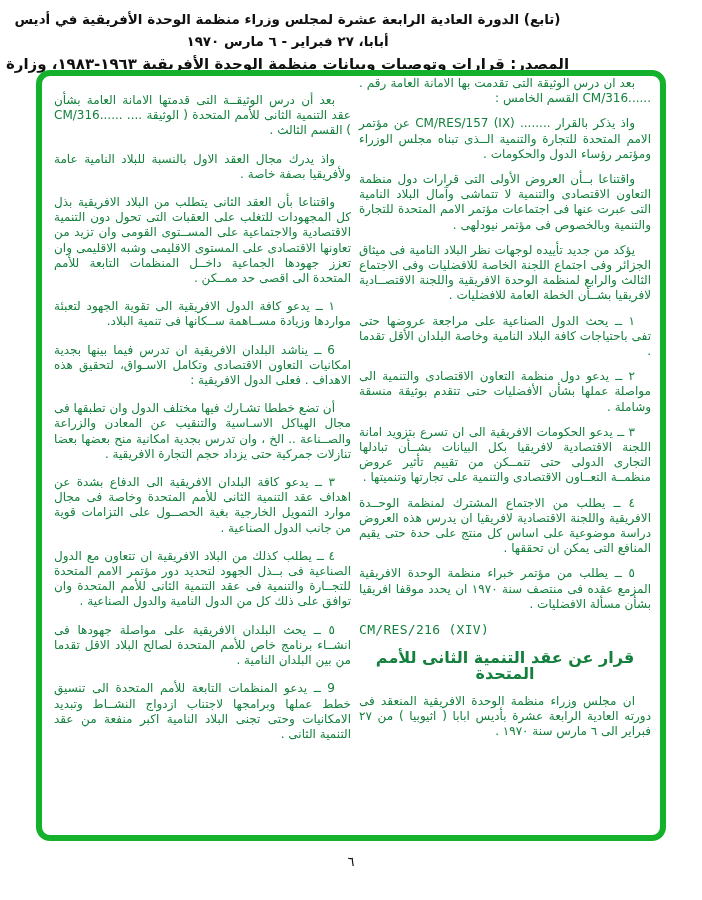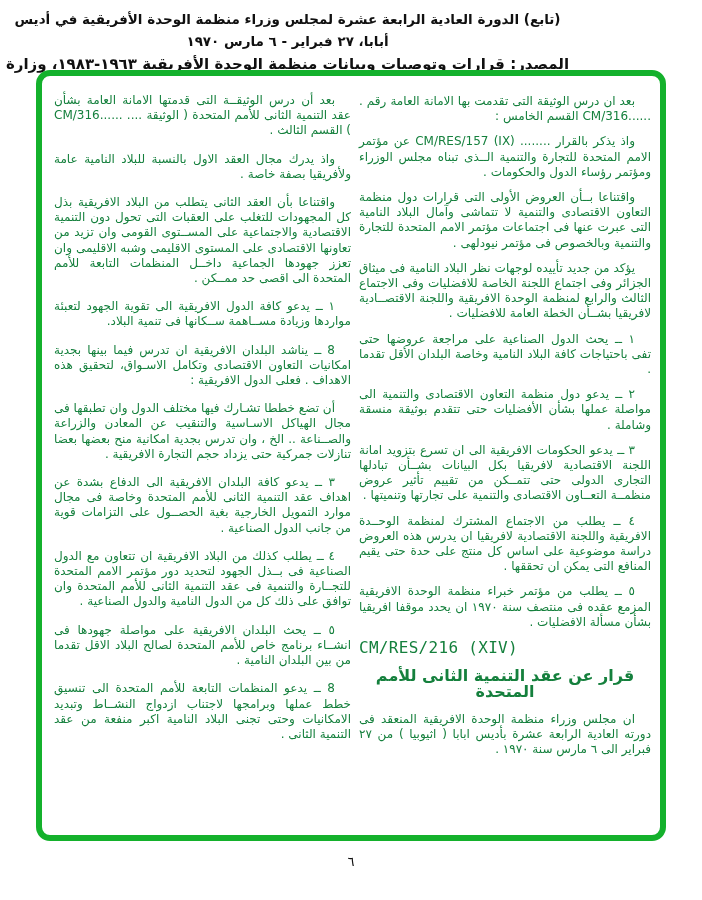--- a/index.html
+++ b/index.html
@@ -24,33 +24,33 @@
   
   .frame{
     position:absolute;left:36px;top:70px;
     width:618px;height:759px;
     border:6px solid #14b12c;border-radius:14px;
     background:#ffffff;
   }
   .col{
     position:absolute;direction:rtl;text-align:justify;
   }
-  .col-right{top:18px;right:9px;width:292px;}
+  .col-right{top:0;right:9px;width:292px;}
   .col-left{top:17px;left:12px;width:297px;}
   .para{
     margin:0 0 10px 0;
     font-size:12px;line-height:15.2px;
     text-indent:16px;
     color:#15803d;
   }
   .col-left .para{margin-bottom:13px;}
   .para.code{
     direction:ltr;text-align:left;text-indent:0;
     font-family:"DejaVu Sans Mono","Liberation Mono",monospace;
-    font-size:16px;margin-bottom:13px;
+    font-size:13px;margin-bottom:13px;
     letter-spacing:0.3px;
   }
   .para.heading{
     text-align:center;font-weight:bold;text-indent:0;
     font-size:16px;margin-bottom:13px;
   }
   .pagenum{
     position:absolute;top:854px;left:0;width:702px;text-align:center;
     font-size:13px;color:#111;direction:rtl;
   }
@@ -76,22 +76,22 @@
       <p class="para body">٥ ــ يطلب من مؤتمر خبراء منظمة الوحدة الافريقية المزمع عقده فى منتصف سنة ١٩٧٠ ان يحدد موقفا افريقيا بشأن مسألة الافضليات .</p>
       <p class="para code">CM/RES/216 (XIV)</p>
       <p class="para heading">قرار عن عقد التنمية الثانى للأمم المتحدة</p>
       <p class="para body">ان مجلس وزراء منظمة الوحدة الافريقية المنعقد فى دورته العادية الرابعة عشرة بأديس ابابا ( اثيوبيا ) من ٢٧ فبراير الى ٦ مارس سنة ١٩٧٠ .</p>
     </div>
   <div class="col col-left">
       <p class="para body">بعد أن درس الوثيقــة التى قدمتها الامانة العامة بشأن عقد التنمية الثانى للأمم المتحدة ( الوثيقة .... ......CM/316 ) القسم الثالث .</p>
       <p class="para body">واذ يدرك مجال العقد الاول بالنسبة للبلاد النامية عامة ولأفريقيا بصفة خاصة .</p>
       <p class="para body">واقتناعا بأن العقد الثانى يتطلب من البلاد الافريقية بذل كل المجهودات للتغلب على العقبات التى تحول دون التنمية الاقتصادية والاجتماعية على المســتوى القومى وان تزيد من تعاونها الاقتصادى على المستوى الاقليمى وشبه الاقليمى وان تعزز جهودها الجماعية داخــل المنظمات التابعة للأمم المتحدة الى اقصى حد ممــكن .</p>
       <p class="para body">١ ــ يدعو كافة الدول الافريقية الى تقوية الجهود لتعبئة مواردها وزيادة مســاهمة ســكانها فى تنمية البلاد.</p>
-      <p class="para body">8 ــ يناشد البلدان الافريقية ان تدرس فيما بينها بجدية امكانيات التعاون الاقتصادى وتكامل الاسـواق، لتحقيق هذه الاهداف . فعلى الدول الافريقية :</p>
+      <p class="para body">6 ــ يناشد البلدان الافريقية ان تدرس فيما بينها بجدية امكانيات التعاون الاقتصادى وتكامل الاسـواق، لتحقيق هذه الاهداف . فعلى الدول الافريقية :</p>
       <p class="para body">أن تضع خططا تشـارك فيها مختلف الدول وان تطبقها فى مجال الهياكل الاسـاسية والتنقيب عن المعادن والزراعة والصــناعة .. الخ ، وان تدرس بجدية امكانية منح بعضها بعضا تنازلات جمركية حتى يزداد حجم التجارة الافريقية .</p>
       <p class="para body">٣ ــ يدعو كافة البلدان الافريقية الى الدفاع بشدة عن اهداف عقد التنمية الثانى للأمم المتحدة وخاصة فى مجال موارد التمويل الخارجية بغية الحصــول على التزامات قوية من جانب الدول الصناعية .</p>
       <p class="para body">٤ ــ يطلب كذلك من البلاد الافريقية ان تتعاون مع الدول الصناعية فى بــذل الجهود لتحديد دور مؤتمر الامم المتحدة للتجــارة والتنمية فى عقد التنمية الثانى للأمم المتحدة وان توافق على ذلك كل من الدول النامية والدول الصناعية .</p>
       <p class="para body">٥ ــ يحث البلدان الافريقية على مواصلة جهودها فى انشــاء برنامج خاص للأمم المتحدة لصالح البلاد الاقل تقدما من بين البلدان النامية .</p>
-      <p class="para body">8 ــ يدعو المنظمات التابعة للأمم المتحدة الى تنسيق خطط عملها وبرامجها لاجتناب ازدواج النشــاط وتبديد الامكانيات وحتى تجنى البلاد النامية اكبر منفعة من عقد التنمية الثانى .</p>
+      <p class="para body">9 ــ يدعو المنظمات التابعة للأمم المتحدة الى تنسيق خطط عملها وبرامجها لاجتناب ازدواج النشــاط وتبديد الامكانيات وحتى تجنى البلاد النامية اكبر منفعة من عقد التنمية الثانى .</p>
     </div>
 </section>
 
 <footer class="pagenum">٦</footer>
 
 </body></html>

